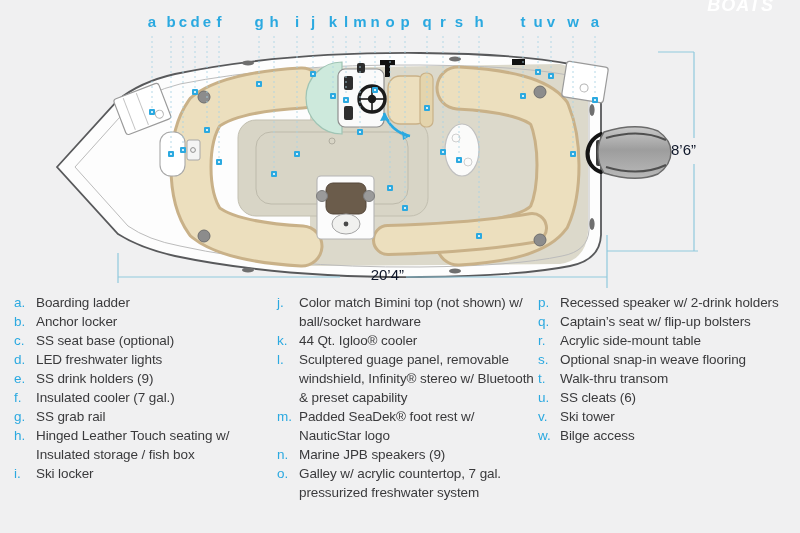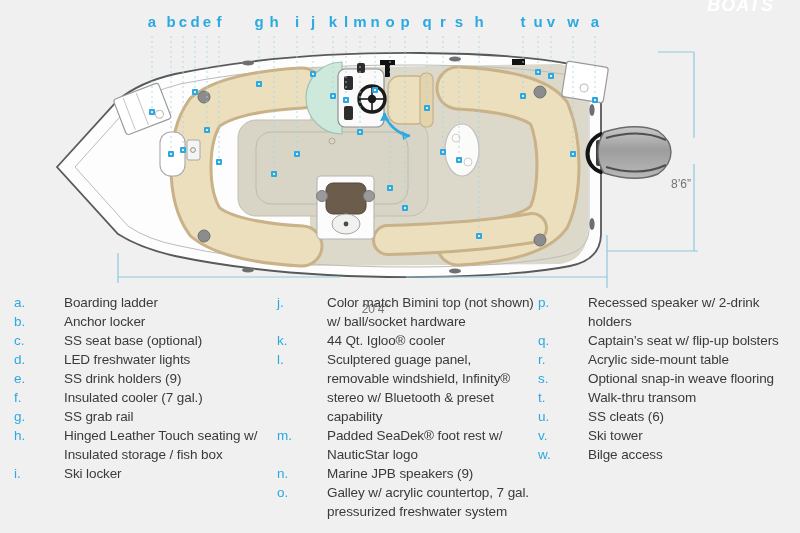--- a/index.html
+++ b/index.html
@@ -13,34 +13,34 @@
     position:absolute;top:-5px;right:26px;
     font-size:18px;font-weight:bold;font-style:italic;
     color:#ffffff;letter-spacing:1px;
   }
   #diagram{position:absolute;left:0;top:0;width:800px;height:290px;}
   #callout-row span{
     position:absolute;top:13px;transform:translateX(-50%);
     font-size:15px;font-weight:bold;color:#2ba9e0;
   }
   .dim-label{
-    position:absolute;font-size:12px;color:#737373;
-    background:transparent;white-space:nowrap;margin-top:36px;
+    position:absolute;font-size:15px;color:#0f172a;
+    background:transparent;white-space:nowrap;
   }
-  #dim-length-label{left:346px;top:266px;width:58px;text-align:center;}
+  #dim-length-label{left:346px;top:266px;width:58px;text-align:right;}
   #dim-beam-label{left:671px;top:141px;}
   
   .legend-col{position:absolute;top:293px;}
   #legend-col-0{left:14px;width:262px;}
   #legend-col-1{left:277px;width:259px;}
   #legend-col-2{left:538px;width:258px;}
   .legend-item{display:flex;align-items:flex-start;
     font-size:13.5px;line-height:19px;letter-spacing:-0.1px;}
   .legend-item .ltr{flex:0 0 22px;color:#2ba9e0;}
-  .legend-item .txt{flex:1;margin-left:28px;}
+  .legend-item .txt{flex:1;}
 </style>
 </head>
 <body>
 
 <div id="logo">BOATS</div>
 
 <div id="diagram">
   <svg width="800" height="290" viewBox="0 0 800 290">
     <defs>
       <linearGradient id="mg" x1="0" y1="0" x2="0" y2="1">

